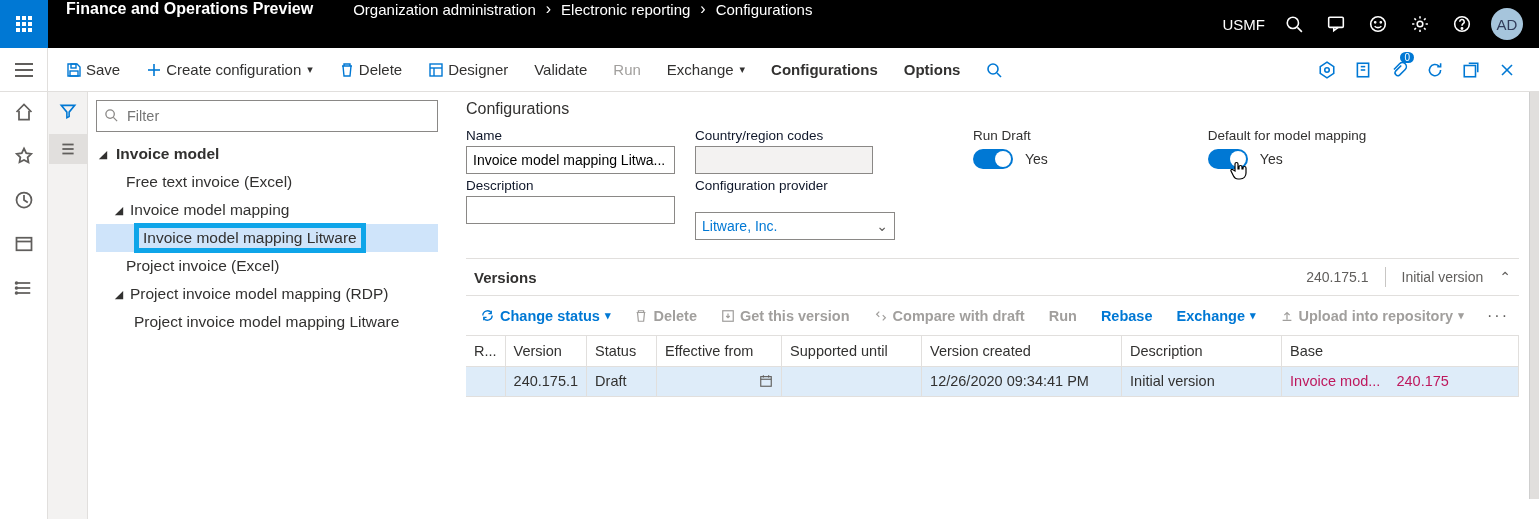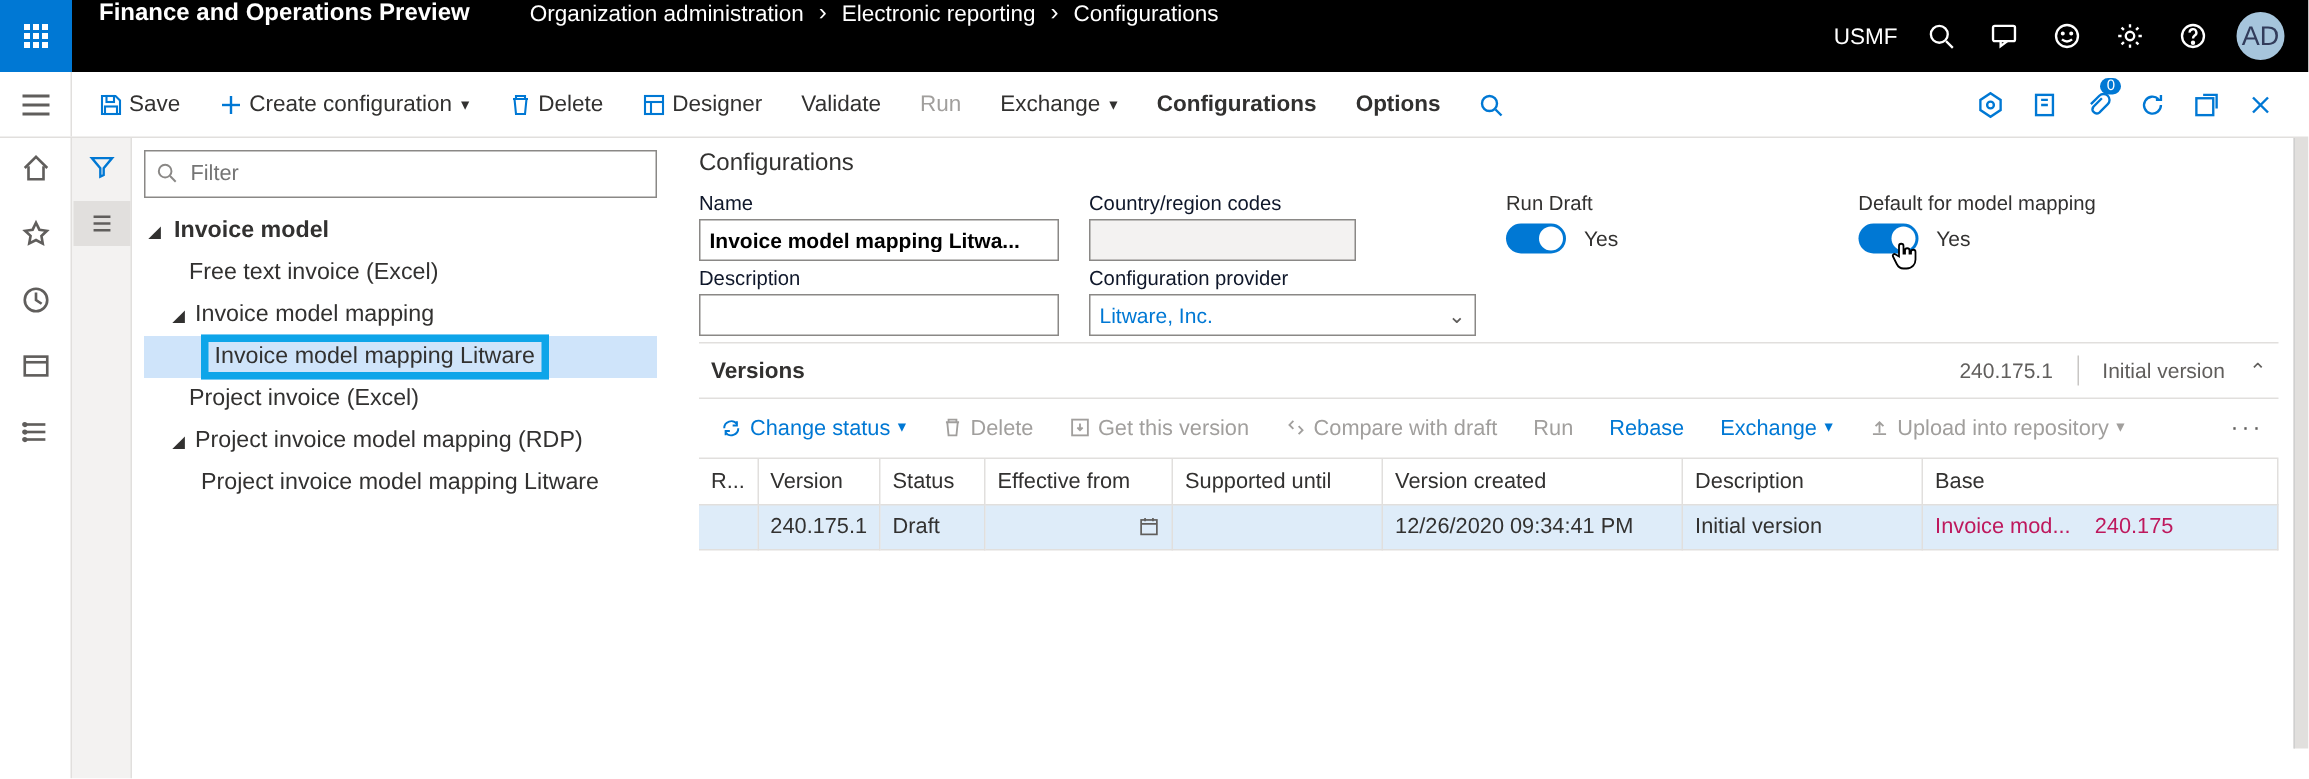--- a/index.html
+++ b/index.html
@@ -35,21 +35,21 @@
   .waffle-grid span { background: #fff; width:4px; height:4px; }
   .app-title { margin-left: 18px; font-weight: 600; font-size: 16px; }
   .breadcrumb { margin-left: 40px; display: flex; align-items: center; gap: 10px; font-size: 15px; color: #fff; }
   .breadcrumb .crumb { cursor: pointer; }
   .breadcrumb .sep { color: #fff; font-size: 16px; }
   .topbar-right { margin-left: auto; display: flex; align-items: center; gap: 0; padding-right: 8px; }
   .topbar-right .company { margin-right: 8px; font-size: 15px; }
   .top-icon { width: 42px; height: 48px; display:flex; align-items:center; justify-content:center; cursor:pointer; }
   .avatar {
     width: 32px; height: 32px; border-radius: 50%;
-    background: #a6c5dc; color:#323c5b; font-size:18px;
+    background: #a6c5dc; color:#323c5b; font-size:15px;
     display:flex; align-items:center; justify-content:center; margin:0 8px;
   }
 
   
   .cmdbar-wrapper { display:flex; height:44px; border-bottom:1px solid #e1dfdd; }
   .cmdbar-left-spacer { width:48px; display:flex; align-items:center; justify-content:center; border-right:1px solid #e1dfdd; cursor:pointer; }
   .hamburger { display:flex; flex-direction:column; gap:4px; }
   .hamburger span { width:18px; height:2px; background:#605e5c; }
   .cmdbar { flex:1; display:flex; align-items:center; padding:0 8px; gap:6px; }
   .cmd { display:flex; align-items:center; gap:4px; padding:0 10px; height:44px; cursor:pointer; font-size:15px; color:#323130; }
@@ -92,40 +92,40 @@
   }
   .section-title { font-size:16px; margin-bottom:10px; }
   .form-row { display:flex; gap:20px; margin-bottom:4px; }
   .field { display:flex; flex-direction:column; }
   .field label { font-size:13.5px; color:#0f172a; margin-bottom:3px; }
   .field input, .field select, .field .select-look {
     height:28px; border:1px solid #8a8886; padding:0 6px; font-size:14px; font-family:inherit;
   }
   .field .ro { background:#f3f2f1; }
   .select-look { display:flex; align-items:center; justify-content:space-between; color:#0078d4; cursor:pointer; background:#fff; }
-  .w240 { width:240px;font-weight:bold; }
+  .w240 { width:209px; }
   .w180 { width:178px; }
-  .w234 { width:258px; }
+  .w234 { width:200px;margin-top:16px; }
   .toggle-field { display:flex; flex-direction:column; }
   .toggle-field label { font-size:13.5px; margin-bottom:6px; }
   .toggle-row { display:flex; align-items:center; gap:12px; position:relative; }
   .toggle { width:40px; height:20px; border-radius:10px; background:#0078d4; position:relative; cursor:pointer; }
   .toggle .knob { position:absolute; right:2px; top:2px; width:16px; height:16px; background:#fff; border-radius:50%; }
   .cursor-hand { position:absolute; left:18px; top:10px; font-size:22px; pointer-events:none; }
 
   
   .versions-hdr {
-    height:38px; border-top:1px solid #e1dfdd; border-bottom:1px solid #e1dfdd;
+    margin-top:14px; height:38px; border-top:1px solid #e1dfdd; border-bottom:1px solid #e1dfdd;
     display:flex; align-items:center; padding:0 8px; gap:14px;
   }
   .versions-hdr .vtitle { font-weight:600; font-size:15px; }
   .versions-hdr .right { margin-left:auto; display:flex; align-items:center; gap:16px; color:#605e5c; }
   .versions-hdr .right .sep { width:1px; height:20px; background:#c8c6c4; }
   .sub-cmdbar { height:40px; display:flex; align-items:center; gap:4px; border-bottom:1px solid #e1dfdd; padding:0 4px; }
-  .sub-cmdbar .scmd { display:flex; gap:5px; padding:0 10px; font-size:14.5px; cursor:pointer; color:#323130; }
+  .sub-cmdbar .scmd { display:flex; align-items:center; gap:5px; padding:0 10px; font-size:14.5px; cursor:pointer; color:#323130;font-weight:bold; }
   .sub-cmdbar .scmd.link { color:#0078d4; }
   .sub-cmdbar .scmd.disabled { color:#a19f9d; cursor:default; }
   .sub-cmdbar .more { margin-left:auto; font-size:16px; letter-spacing:2px; cursor:pointer; color:#605e5c; padding:0 6px; }
 
   table.grid { width:100%; border-collapse:collapse; font-size:14.5px; }
   table.grid th { text-align:left; font-weight:400; background:#fff; border-bottom:1px solid #e1dfdd; border-right:1px solid #e1dfdd; padding:6px 8px; color:#323130; height:30px; }
   table.grid th:first-child { width:28px; }
   table.grid td { border-bottom:1px solid #e1dfdd; border-right:1px solid #e1dfdd; padding:5px 8px; height:30px; }
   table.grid tr.sel td { background:#deecf9; }
   .linkc { color:#be185d; cursor:pointer; }

